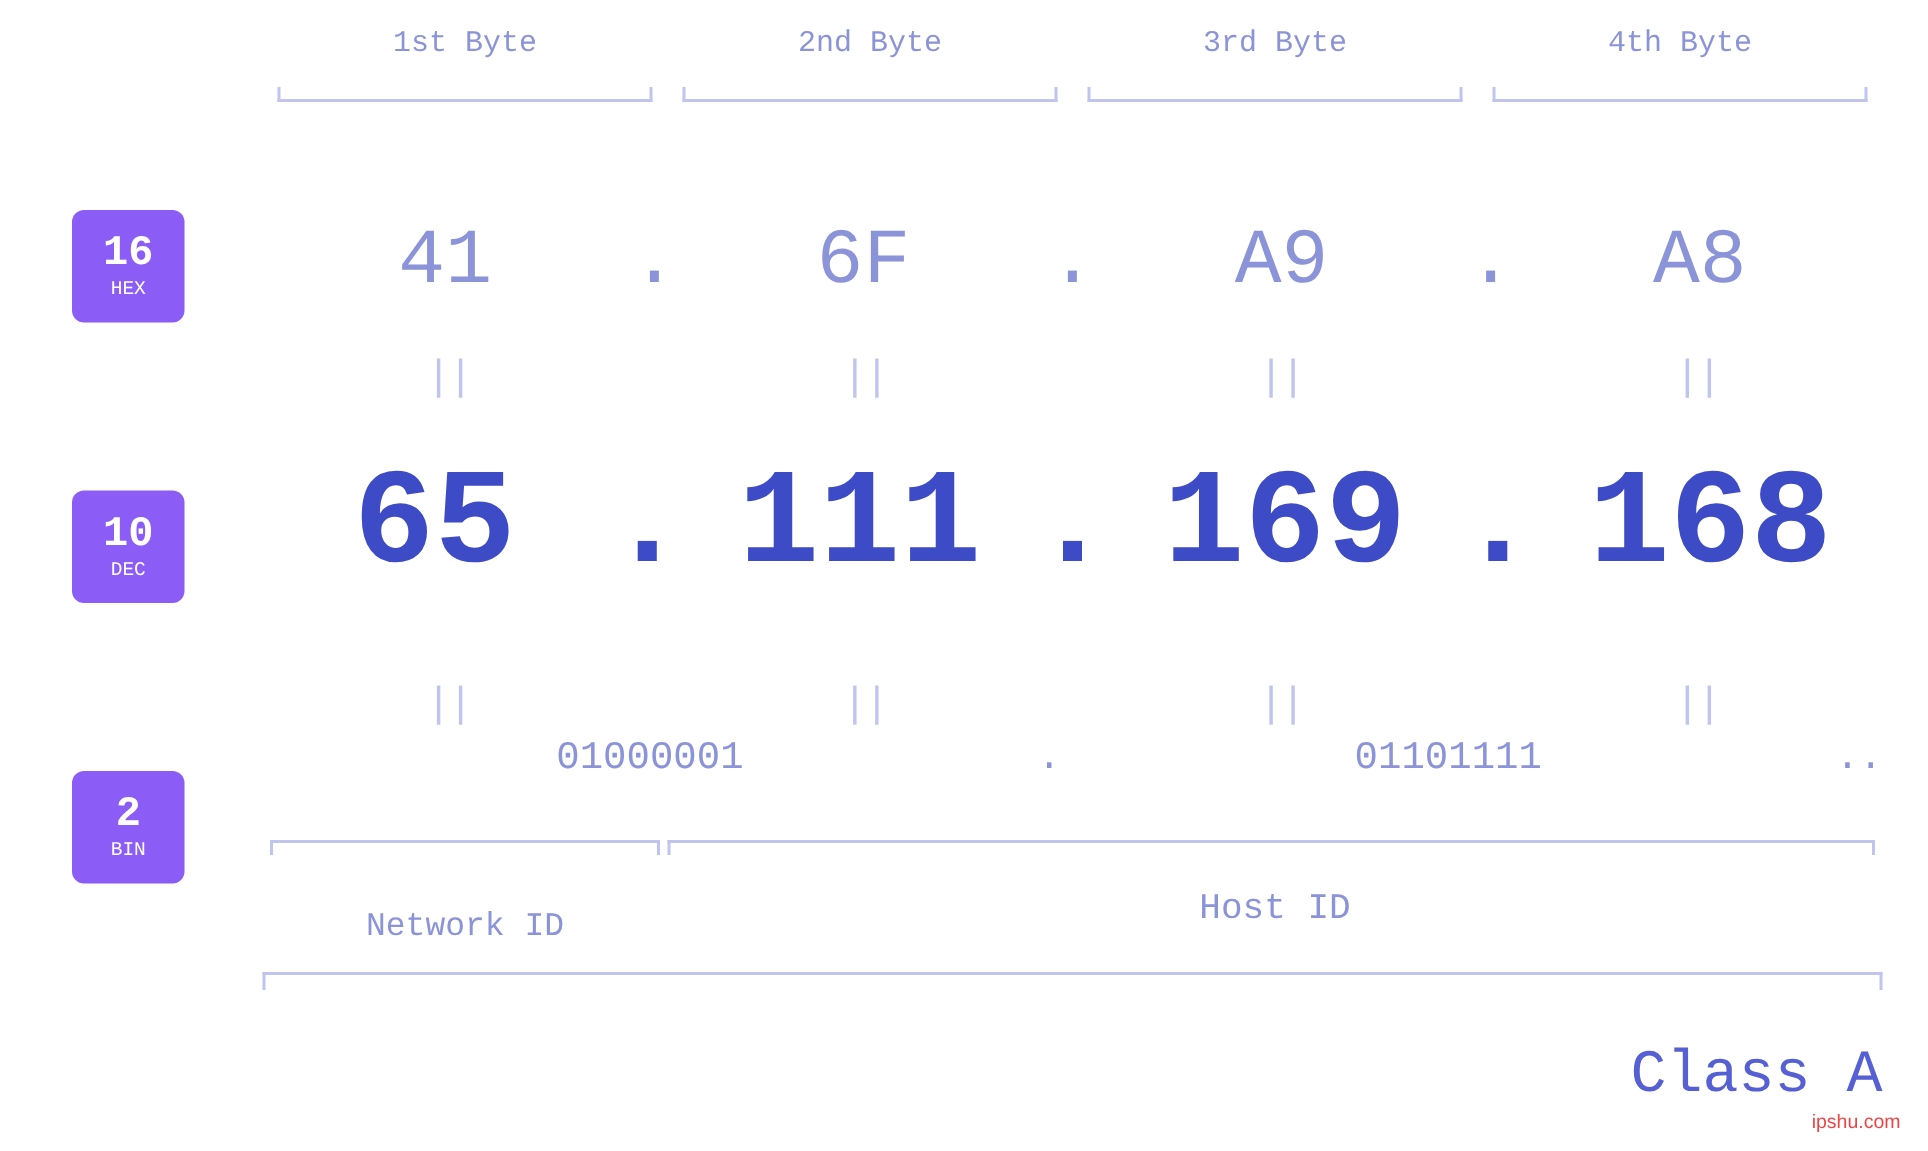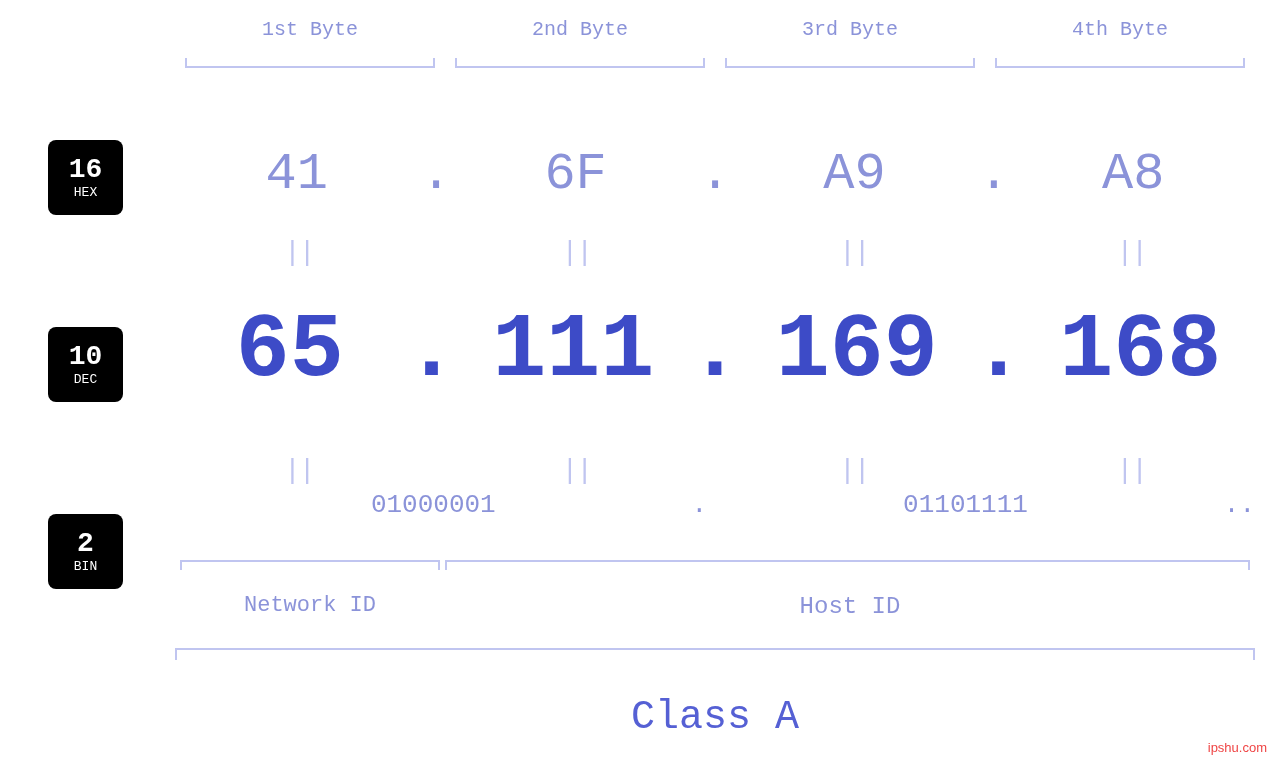--- a/index.html
+++ b/index.html
@@ -29,21 +29,21 @@
       left: 48px;
       top: 140px;
       display: flex;
       flex-direction: column;
       gap: 112px;
     }
 
     .badge {
       width: 75px;
       height: 75px;
-      background: #000000;
+      background: #8b5cf6;
       border-radius: 8px;
       display: flex;
       flex-direction: column;
       align-items: center;
       justify-content: center;
       color: white;
       font-family: 'Courier New', Courier, monospace;
     }
 
     .badge-number {
@@ -317,20 +317,21 @@
       right: 0;
       display: flex;
     }
 
     .network-id-label {
       width: 25%;
       text-align: center;
       color: #8b93d9;
       font-size: 22px;
       font-family: 'Courier New', Courier, monospace;
+      margin-top: 12px;
     }
 
     .host-id-label {
       flex: 1;
       text-align: center;
       color: #8b93d9;
       font-size: 24px;
       font-family: 'Courier New', Courier, monospace;
     }
 
@@ -363,21 +364,21 @@
       height: 12px;
       background: #c0c5f0;
     }
 
     
     .class-label {
       position: absolute;
       top: 695px;
       left: 0;
       right: 0;
-      text-align: center;
+      text-align: right;
       color: #5560d4;
       font-size: 40px;
       font-family: 'Courier New', Courier, monospace;
     }
 
     
     .watermark {
       position: absolute;
       bottom: 12px;
       right: 18px;

